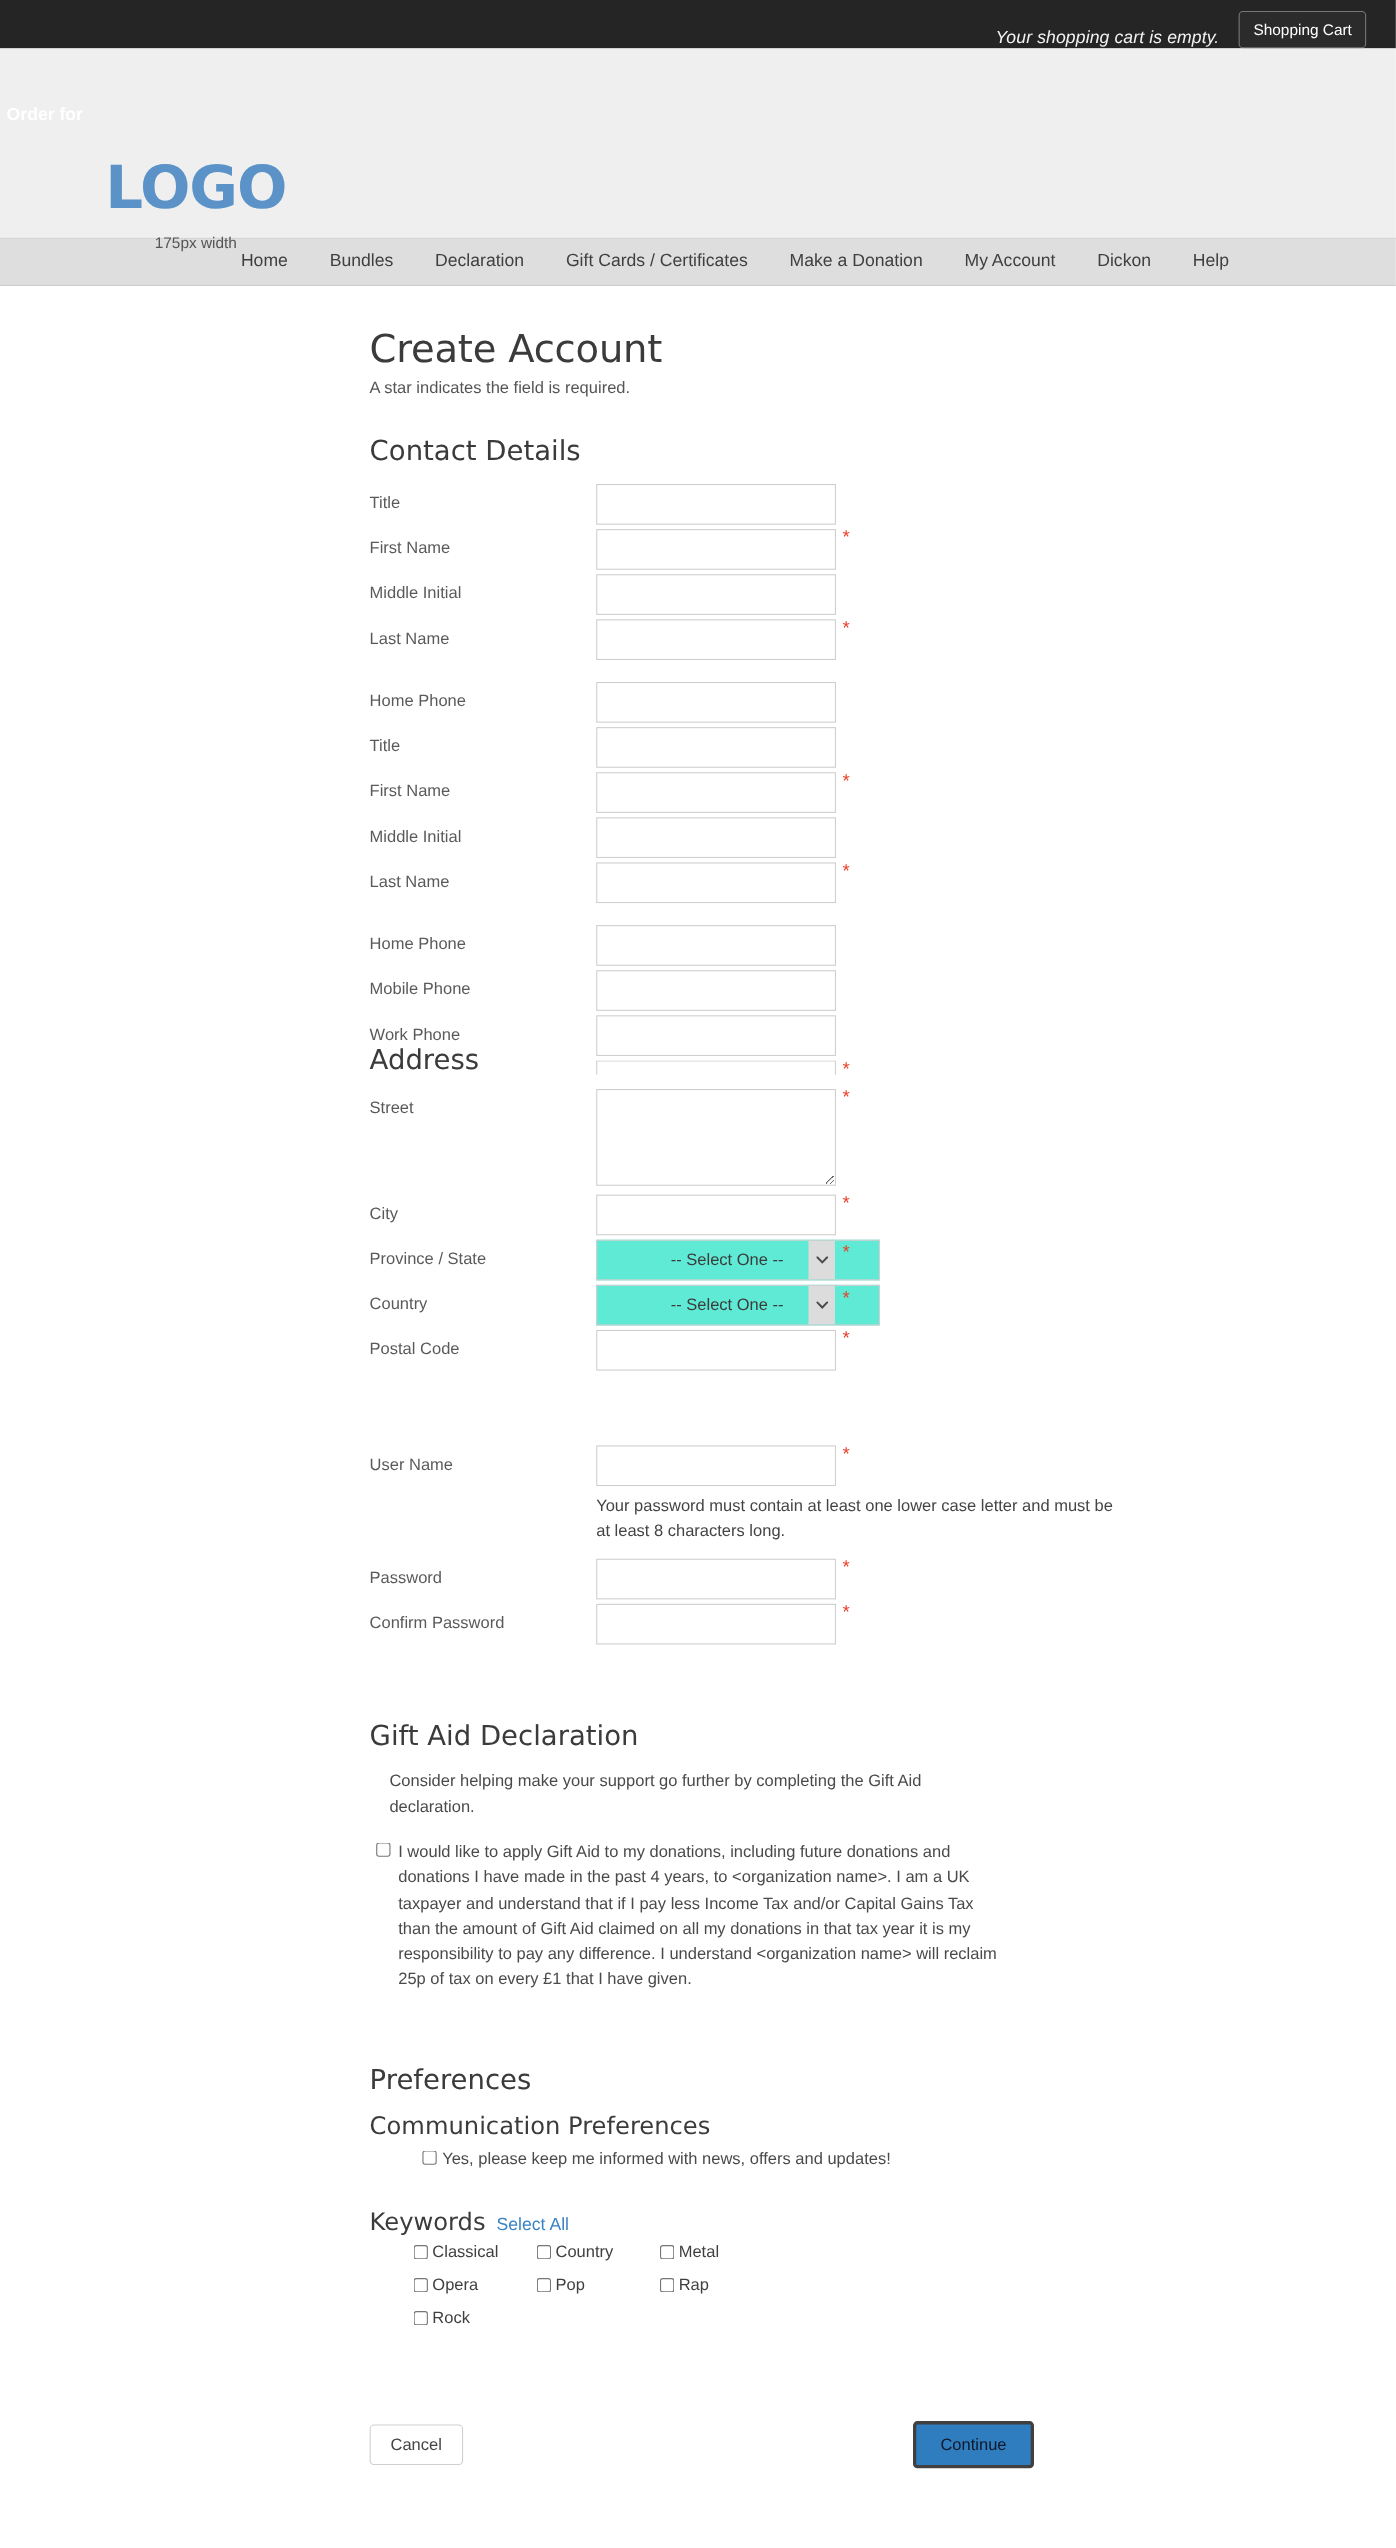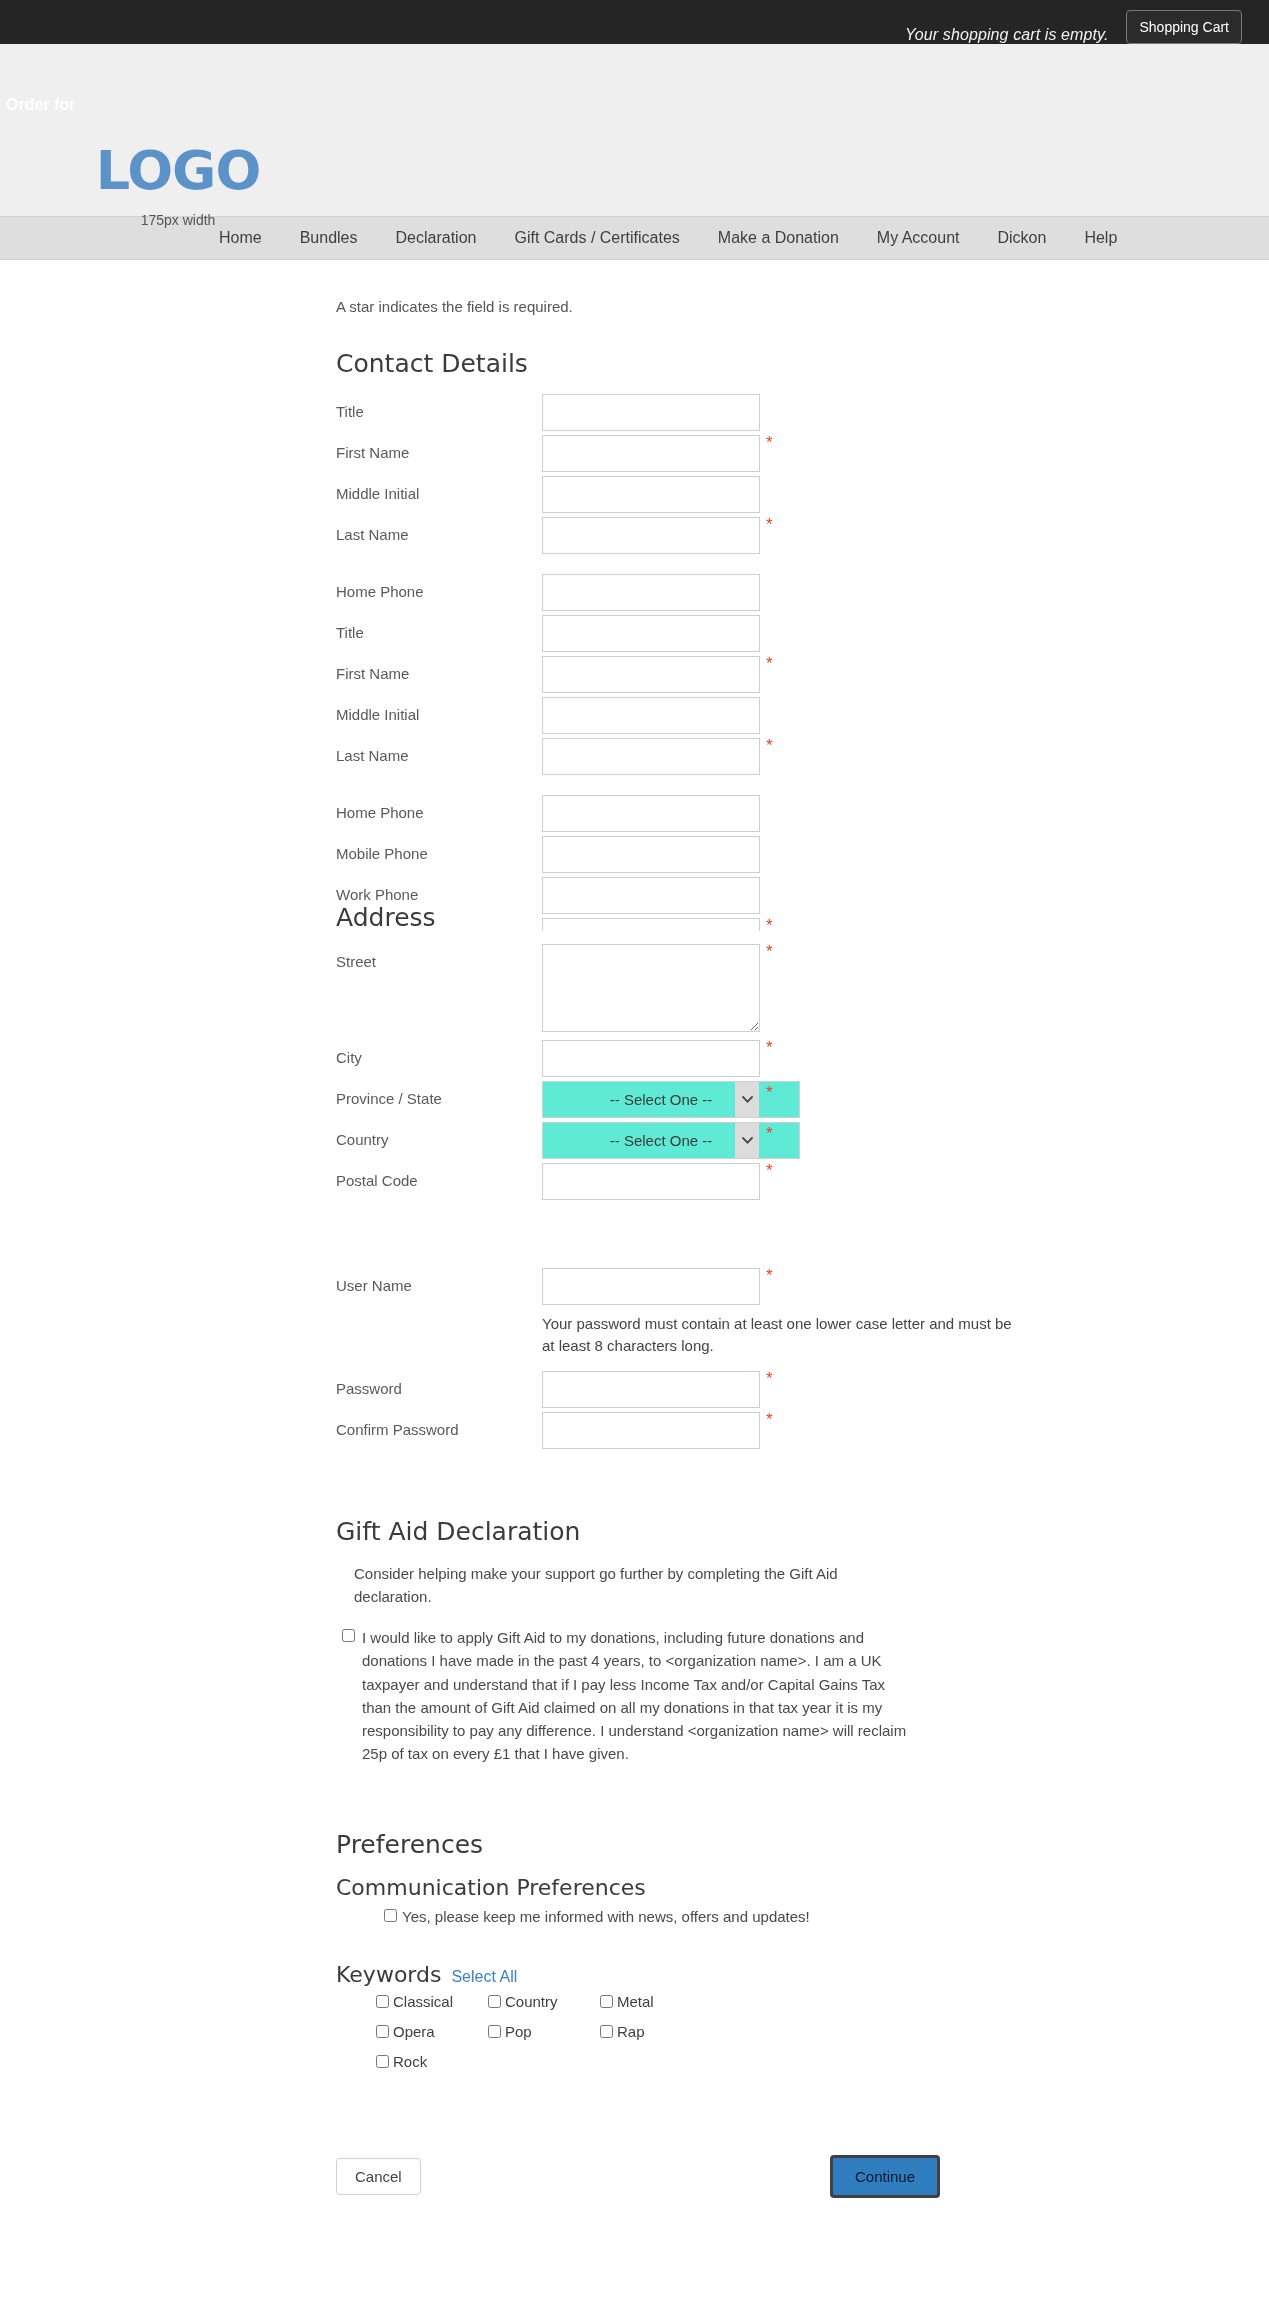--- a/index.html
+++ b/index.html
@@ -360,20 +360,21 @@
   <a href="#">Gift Cards / Certificates</a>
   <a href="#">Make a Donation</a>
   <a href="#">My Account</a>
   <a href="#">Dickon</a>
   <a href="#">Help</a>
 </div>
 
 <div class="page">
 <div class="content">
 
+  <h1 class="page-title">Create Account</h1>
   <p class="star-note">A star indicates the field is required.</p>
 
   <h2 class="section">Contact Details</h2>
 
   <div class="frow">
     <div class="flabel">Title</div>
     <div class="fctl">
       <input class="tbox" type="text" value="" style="">
     </div>
   </div>

